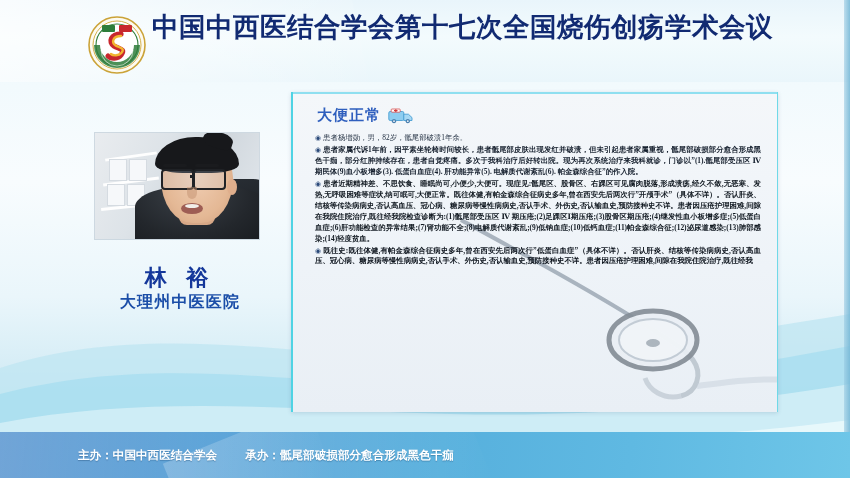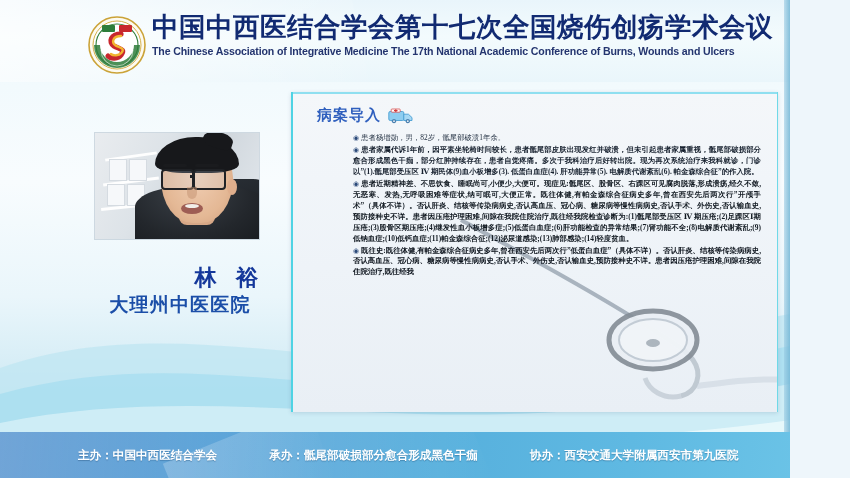--- a/index.html
+++ b/index.html
@@ -2,21 +2,21 @@
 <html><head>
 <meta charset="utf-8">
 <style>
   html,body{margin:0;padding:0;}
   body{
     width:850px;height:478px;overflow:hidden;
     font-family:"Liberation Sans","DejaVu Sans",sans-serif;
     background:#eef6fb;
     position:relative;
   }
-  #stage{position:absolute;inset:0;width:790px;height:478px;overflow:hidden;}
+  #stage{position:absolute;inset:0;width:850px;height:478px;overflow:hidden;}
 
   
   .bg-base{
     position:absolute;inset:0;
     background:linear-gradient(180deg,#eaf6fb 0%,#f2fafd 18%,#f8fcfe 38%,#eaf6fb 62%,#cfeaf4 82%,#bfe4f1 100%);
   }
   .bg-wave{position:absolute;left:0;right:0;bottom:0;height:260px;}
   .bg-wave svg{width:100%;height:100%;display:block;}
 
   
@@ -96,28 +96,28 @@
   .v-brow{position:absolute;top:31px;width:24px;height:3px;background:#1a1b1e;border-radius:2px;}
   .v-brow.l{left:68px;}
   .v-brow.r{left:100px;}
   .v-nose{position:absolute;left:92px;top:54px;width:10px;height:12px;background:rgba(190,140,106,.45);border-radius:0 0 50% 50%;}
   .v-mouth{position:absolute;left:86px;top:70px;width:22px;height:11px;background:#9e5d54;border-radius:50%;}
   .v-mouth:after{content:"";position:absolute;left:4px;top:1px;width:14px;height:4px;background:#f2efe9;border-radius:50%;}
   .v-ear{position:absolute;left:132px;top:46px;width:10px;height:16px;background:#dfae8c;border-radius:50%;}
 
   
   .speaker-name{
-    position:absolute;left:95px;top:263px;width:170px;text-align:right;
+    position:absolute;left:95px;top:263px;width:170px;text-align:center;
     font-family:"Liberation Serif","DejaVu Serif",serif;
     font-size:22px;font-weight:700;color:#14379a;letter-spacing:7px;
   }
   .speaker-org{
     position:absolute;left:90px;top:292px;width:180px;text-align:center;
     font-family:"Liberation Sans","DejaVu Sans",sans-serif;
-    font-size:19px;font-weight:700;color:#1b4ea8;letter-spacing:1.2px;
+    font-size:16px;font-weight:700;color:#1b4ea8;letter-spacing:1.2px;
   }
 
   
   .slide{
     position:absolute;left:291px;top:92px;width:484px;height:320px;
     background:linear-gradient(180deg,#f4f7fa 0%,#eef3f8 55%,#e9eff5 100%);
     border-left:2px solid #4fd3e4;
     border-right:1px solid #6fd9e8;
     box-shadow:0 1px 4px rgba(60,90,120,.18);
     overflow:hidden;
@@ -132,21 +132,21 @@
     font-size:15px;font-weight:700;color:#2f5fbe;letter-spacing:1px;
   }
   .ambulance{width:27px;height:16px;position:relative;}
 
   .slide-body{
     position:absolute;left:22px;top:41px;width:446px;
     font-family:"Liberation Serif","DejaVu Serif",serif;
     font-size:7.4px;line-height:1.48;color:#1c2a3c;text-align:justify;
   }
   .slide-body p{margin:0 0 1px 0;}
-  .slide-body p.b{padding-left:0;margin-left:38px;}
+  .slide-body p.b{padding-left:0;}
   .bullet{display:inline-block;margin-right:2px;color:#2b4a7a;font-size:7px;}
   .para-2{font-weight:600;color:#16202e;}
   .para-3{font-weight:700;color:#101820;}
   .para-4{font-weight:700;color:#0d141d;position:relative;z-index:2;}
   .para-5{color:#1c2a3c;position:relative;z-index:2;}
 
   
   .footer{
     position:absolute;left:0;bottom:0;width:850px;height:46px;
     background:linear-gradient(95deg,#3f85c9 0%,#4f9ed6 28%,#57b0dd 52%,#5fb9e2 74%,#6ec6e8 100%);
@@ -157,21 +157,21 @@
     background:linear-gradient(115deg,rgba(255,255,255,.30),rgba(255,255,255,0));
     transform:rotate(-18deg);
   }
   .footer .f-sheen2{
     position:absolute;left:180px;top:-30px;width:300px;height:150px;
     background:linear-gradient(115deg,rgba(255,255,255,.22),rgba(255,255,255,0));
     transform:rotate(-22deg);
   }
   .footer-inner{
     position:absolute;inset:0;display:flex;align-items:center;
-    padding-left:78px;gap:52px;
+    padding-left:78px;gap:28px;
   }
   .footer-item{
     font-family:"Liberation Sans","DejaVu Sans",sans-serif;
     font-size:11.6px;font-weight:700;color:#ffffff;white-space:nowrap;
     text-shadow:0 1px 1px rgba(20,60,100,.35);
   }
   .edge-right{
     position:absolute;right:0;top:0;width:6px;height:432px;
     background:linear-gradient(90deg,rgba(150,200,225,.55),rgba(120,185,215,.9));
   }
@@ -204,21 +204,20 @@
         <path d="M13 34 a16 16 0 0 0 32 0" fill="none" stroke="#ffffff" stroke-width="1" opacity="0.6"></path>
         <rect x="14" y="9" width="13" height="7" rx="1" fill="#2e7d3a"></rect>
         <rect x="31" y="9" width="13" height="7" rx="1" fill="#c8272d"></rect>
         <path d="M33 18 c-10 0 -13 8 -7 12 c5 3 12 3 7 9 c-3 4 -10 4 -13 1" fill="none" stroke="#c8272d" stroke-width="5.2" stroke-linecap="round"></path>
         <path d="M33 20 c-8 0 -10 6 -5.5 9.4 c4.4 2.6 10 2.6 5.8 7.6 c-2.4 2.8 -8 3 -10.4 1" fill="none" stroke="#f2b530" stroke-width="2.4" stroke-linecap="round"></path>
       </svg>
     </div>
 
     <div class="hdr-text">
       <div class="title-cn">中国中西医结合学会第十七次全国烧伤创疡学术会议</div>
-      <div class="title-en">The Chinese Association of Integrative Medicine The 17th National Academic Conference of Burns, Wounds and Ulcers</div>
     </div>
   </div>
 
   <div class="video-box">
     <div class="v-wall"></div>
     <div class="v-shelf s1"></div>
     <div class="v-shelf s2"></div>
     <div class="v-shelf s3"></div>
     <div class="v-panel p1"></div>
     <div class="v-panel p2"></div>
@@ -251,21 +250,21 @@
         <path d="M196 120 C214 131 228 139 236 150 C246 164 240 182 224 186" stroke="#7e8b99" stroke-width="5" fill="none" opacity="0.7"></path>
         <path d="M224 186 C206 190 192 180 188 168" stroke="#8b98a5" stroke-width="5" fill="none" opacity="0.6"></path>
         <ellipse cx="196" cy="130" rx="44" ry="29" fill="#e9eef3" stroke="#2f3a46" stroke-width="5" opacity="0.9"></ellipse>
         <ellipse cx="196" cy="130" rx="34" ry="21" fill="#f5f8fa" stroke="#9aa7b4" stroke-width="2" opacity="0.9"></ellipse>
         <ellipse cx="196" cy="133" rx="7" ry="4" fill="#5c6a78" opacity="0.8"></ellipse>
         <path d="M240 176 C270 172 300 168 330 170" stroke="#9fb0be" stroke-width="6" fill="none" opacity="0.45"></path>
       </svg>
     </div>
 
     <div class="slide-title-row">
-      <span class="slide-title">病案导入</span>
+      <span class="slide-title">大便正常</span>
       <span class="ambulance">
         <svg viewBox="0 0 27 16" width="27" height="16">
           <rect x="0.8" y="3.5" width="15" height="9" rx="1.4" fill="#8ecdf0" stroke="#4a9fd4" stroke-width="0.9"></rect>
           <path d="M15.8 6.2 h4.6 l3.6 3.4 v2.9 h-8.2 z" fill="#a7d8f4" stroke="#4a9fd4" stroke-width="0.9"></path>
           <rect x="3.2" y="1" width="9" height="3.2" rx="0.8" fill="#ffffff" stroke="#d23b3b" stroke-width="0.7"></rect>
           <rect x="7" y="1.4" width="1.5" height="2.4" fill="#d23b3b"></rect>
           <rect x="6" y="2" width="3.5" height="1.2" fill="#d23b3b"></rect>
           <circle cx="6" cy="13.2" r="2.1" fill="#4a7fae"></circle>
           <circle cx="6" cy="13.2" r="0.9" fill="#e8f3fb"></circle>
           <circle cx="19.8" cy="13.2" r="2.1" fill="#4a7fae"></circle>
@@ -283,17 +282,16 @@
   </div>
 
   <div class="edge-right"></div>
 
   <div class="footer">
     <div class="f-sheen"></div>
     <div class="f-sheen2"></div>
     <div class="footer-inner">
       <span class="footer-item">主办：中国中西医结合学会</span>
       <span class="footer-item">承办：骶尾部破损部分愈合形成黑色干痂</span>
-      <span class="footer-item">协办：西安交通大学附属西安市第九医院</span>
     </div>
   </div>
 
 </div>
 
 </body></html>

